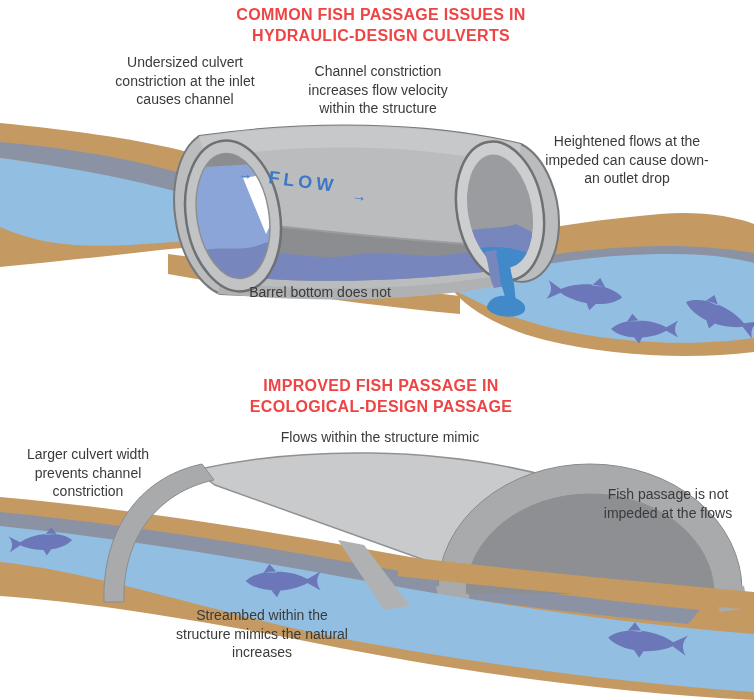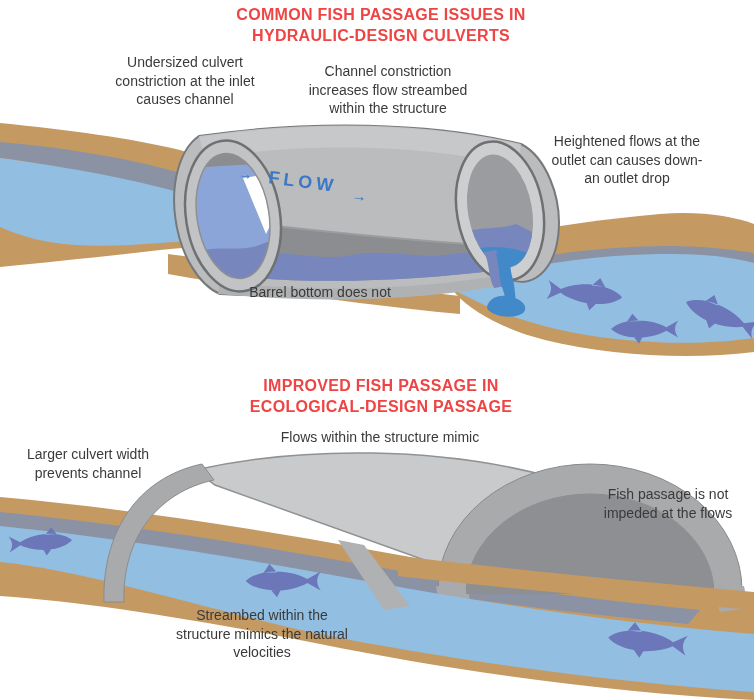--- a/index.html
+++ b/index.html
@@ -116,29 +116,29 @@
   <div>COMMON FISH PASSAGE ISSUES IN</div>
   <div>HYDRAULIC-DESIGN CULVERTS</div>
 </div>
 
 <div class="lbl" style="left:101px;top:53px;width:168px">
   <div>Undersized culvert</div>
   <div>constriction at the inlet</div>
   <div>causes channel</div>
 </div>
 
-<div class="lbl" style="left:300px;top:62px;width:176px">
+<div class="lbl" style="left:290px;top:62px;width:176px">
   <div>Channel constriction</div>
-  <div>increases flow streambed</div>
+  <div>increases flow velocity</div>
   <div>within the structure</div>
 </div>
 
 <div class="lbl" style="left:538px;top:132px;width:178px">
   <div>Heightened flows at the</div>
-  <div>outlet can causes down-</div>
+  <div>impeded can cause down-</div>
   <div>an outlet drop</div>
 </div>
 
 <div class="lbl" style="left:228px;top:283px;width:184px">
   <div>Barrel bottom does not</div>
 </div>
 
 <div class="flow" style="color:#3c78c5">
   <span class="ar-l">→</span>
   <span class="word">FLOW</span>
@@ -146,28 +146,29 @@
 </div>
 
 <div class="title" style="top:375px">
   <div>IMPROVED FISH PASSAGE IN</div>
   <div>ECOLOGICAL-DESIGN PASSAGE</div>
 </div>
 
 <div class="lbl" style="left:13px;top:445px;width:150px">
   <div>Larger culvert width</div>
   <div>prevents channel</div>
+  <div>constriction</div>
 </div>
 
 <div class="lbl" style="left:265px;top:428px;width:230px">
   <div>Flows within the structure mimic</div>
 </div>
 
 <div class="lbl" style="left:593px;top:485px;width:150px">
   <div>Fish passage is not</div>
   <div>impeded at the flows</div>
 </div>
 
 <div class="lbl" style="left:163px;top:606px;width:198px">
   <div>Streambed within the</div>
   <div>structure mimics the natural</div>
-  <div>velocities</div>
+  <div>increases</div>
 </div>
 
 </body></html>

